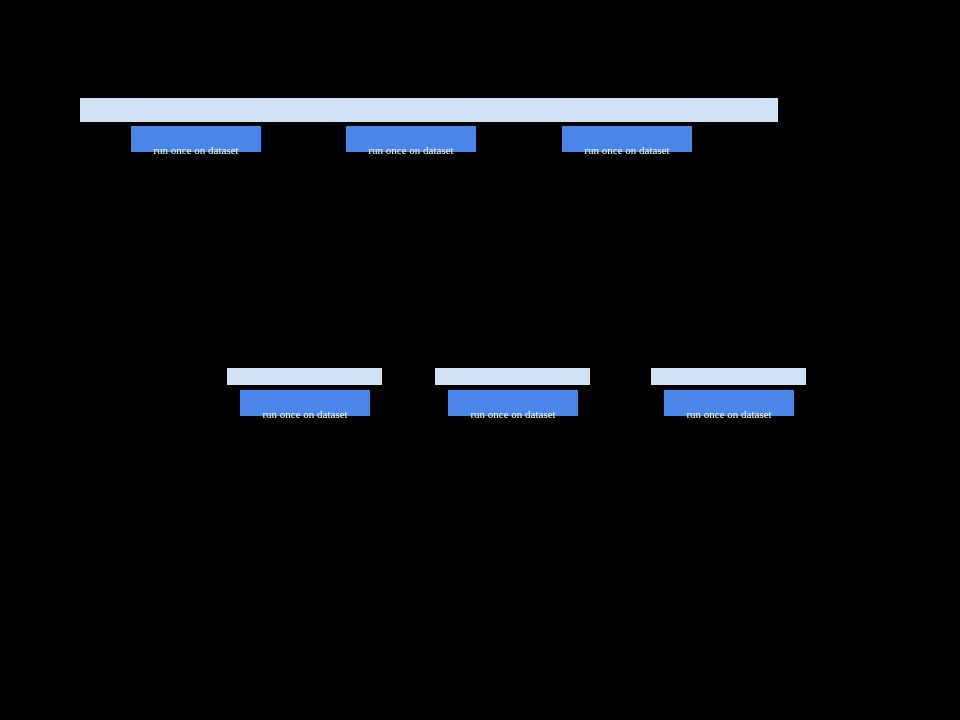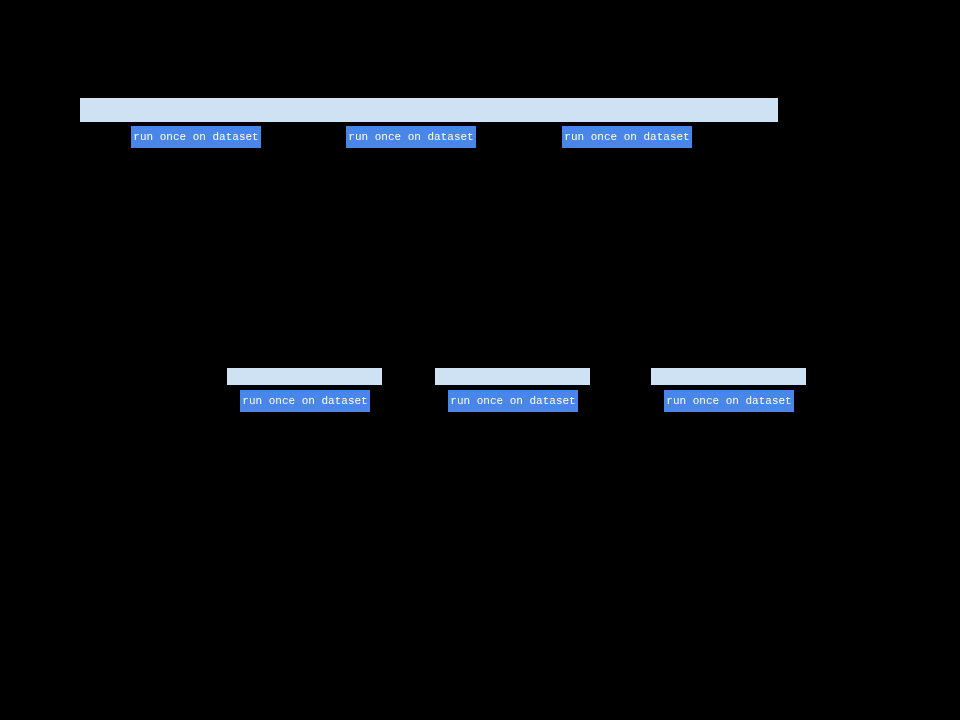--- a/index.html
+++ b/index.html
@@ -30,25 +30,25 @@
     width: 155px;
     height: 17px;
   }
   .run-btn {
     position: absolute;
     width: 130px;
     height: 22px;
     background: var(--button-fill, #4a86e8);
     color: var(--button-text, #fff);
     border: none;
-    font-family: Liberation Mono, monospace;
+    font-family: Liberation Serif, serif;
     font-size: 11px;
     line-height: 22px;
     text-align: center;
-    padding: 0;
+    padding: 13px;
     cursor: pointer;
     display: block;
   }
   .top-btn { top: 126px; }
   .mid-btn { top: 390px; }
   #top-btn-0 { left: 131px; }
   #top-btn-1 { left: 346px; }
   #top-btn-2 { left: 562px; }
   #seg-bar-0 { left: 227px; }
   #seg-bar-1 { left: 435px; }

